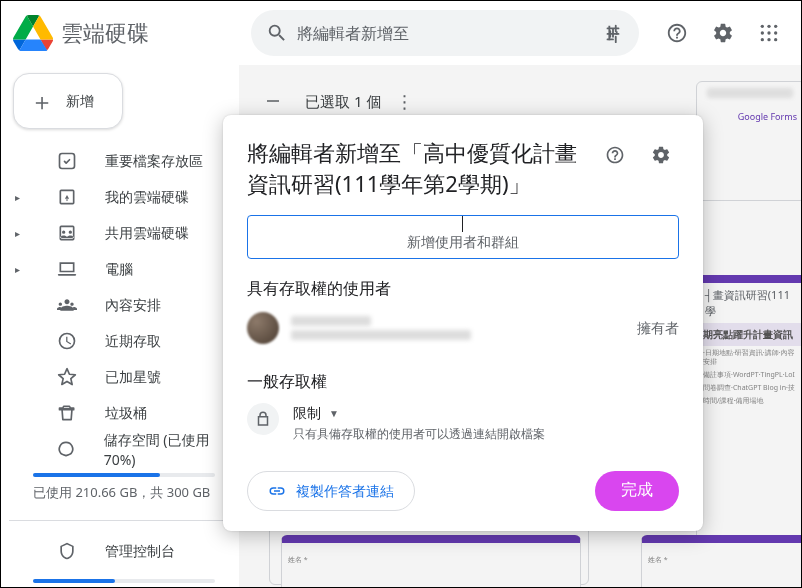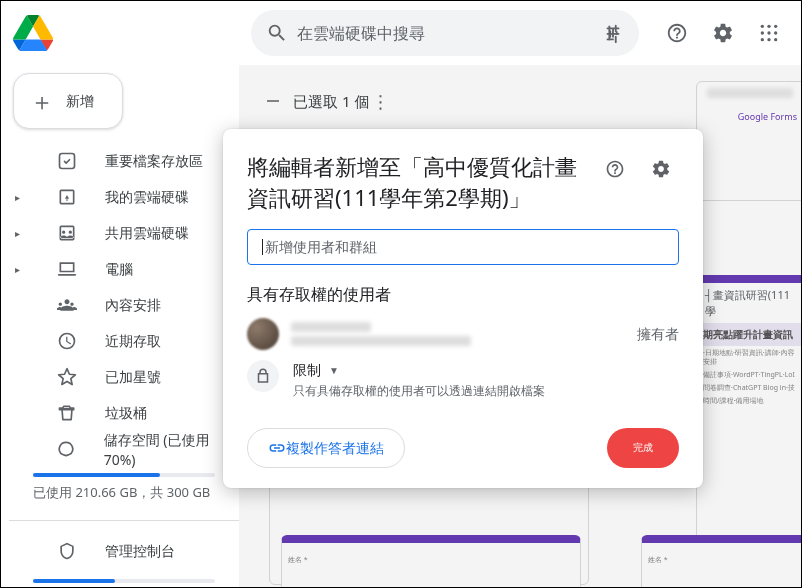--- a/index.html
+++ b/index.html
@@ -34,85 +34,86 @@
     .nav-item svg { width:20px; height:20px; fill:#5f6368; flex-shrink:0; }
     .storage-bar { margin: 6px 24px 0 24px; height:4px; background:#e8eaed; border-radius:2px; position:relative;}
     .storage-bar .fill { position:absolute; left:0; top:0; bottom:0; width:70%; background:#1a73e8; border-radius:2px;}
     .storage-text { font-size:13px; color:#5f6368; margin: 6px 24px 18px 24px; }
     .admin-divider { height:1px; background:#dadce0; margin: 0 0 12px 0;}
     .bottom-bar { margin: 10px 24px 0 24px; height:4px; background:#e8eaed; border-radius:2px; position:relative;}
     .bottom-bar .fill{ position:absolute;left:0;top:0;bottom:0;width:45%;background:#1a73e8;border-radius:2px;}
 
     
     .content { flex:1; background:#fff; padding: 12px 16px; position:relative;}
-    .selection-bar { display:flex; align-items:center; gap:2px; height:48px;}
+    .selection-bar { display:flex; align-items:center; gap:14px; height:48px;}
     .sel-x { width:36px; height:36px; display:flex; align-items:center;justify-content:center; border-radius:50%; cursor:pointer;}
     .sel-text { font-size:15px; color:#3c4043;}
     .three-dot {font-size:18px; color:#5f6368; cursor:pointer;}
     .bg-card { position:absolute; background:#fff; border:1px solid #dadce0; border-radius:6px;}
     .bg-card.purple { border-top: 8px solid #673ab7; }
     .bg1 { left: 30px; top: 70px; width: 320px; height: 450px; }
     .bg2 { right: -5px; top: 16px; width: 110px; height: 120px; }
     .bg3 { right: -5px; top: 210px; width: 110px; height: 350px; }
     .bg4 { left: 42px; top: 470px; width: 300px; height: 110px; }
     .bg5 { right: -5px; top: 470px; width: 165px; height: 110px; }
     .blurred-line{ height:10px; background:#e8e8e8; filter: blur(2px); border-radius:3px; margin: 6px 10px;}
     .forms-badge{ font-size:9px; color:#673ab7; text-align:right; padding:6px 8px;}
     .card-title{ font-size:11px; color:#5f6368; padding:4px 8px;}
     .card-sm-heading{font-size:10px; font-weight:bold;background:#ede7f6;padding:4px 6px;color:#555;}
     .tiny-text{ font-size:7px;color:#888;padding:2px 6px;line-height:1.3;}
 
     
     .scrim { position:absolute; inset:0; background: rgba(32,33,36,.05);}
     
-    .dialog { position:absolute; left: 222px; top: 128px; width: 480px; background:#fff; border-radius:8px; box-shadow: 0 4px 20px rgba(0,0,0,.25), 0 0 2px rgba(0,0,0,.15); padding: 22px 24px 20px; z-index: 50;}
+    .dialog { position:absolute; left: 222px; top: 114px; width: 480px; background:#fff; border-radius:8px; box-shadow: 0 4px 20px rgba(0,0,0,.25), 0 0 2px rgba(0,0,0,.15); padding: 22px 24px 20px; z-index: 50;}
     .dlg-head { display:flex; align-items:flex-start; gap: 10px;}
     .dlg-title { font-size: 22px; line-height:1.4; color:#202124; flex:1; padding-right:6px;}
     .dlg-head .icon-btn{ width:36px; height:36px;}
-    .add-input { margin-top: 16px; border: 1px solid #1a73e8; border-radius:4px; height:36px; display:flex; align-items:center; padding:0 14px; font-size:14px; color:#5f6368;}
+    .add-input { margin-top: 16px; border: 1px solid #1a73e8; border-radius:4px; height:44px; display:flex; align-items:center; padding:0 14px; font-size:14px; color:#5f6368;flex-direction:column;}
     .section-label { font-size:16px; color:#202124; margin-top: 18px;}
     .user-row { display:flex; align-items:center; margin-top:12px; gap:12px;}
     .avatar { width:32px; height:32px; border-radius:50%; background: radial-gradient(circle at 30% 30%, #8d7a6a, #4a3c31); filter: blur(1px);}
     .user-info { flex:1; }
     .user-info .ln{ height:10px; background:#ddd; border-radius:2px; filter:blur(2px); margin:4px 0; }
     .user-info .ln.a{width:80px;} .user-info .ln.b{width:180px;}
     .owner-text{ font-size:14px; color:#5f6368;}
     .access-row{ display:flex; align-items:flex-start; gap:14px; margin-top:10px;}
     .lock-circle{width:32px;height:32px;border-radius:50%;background:#f1f3f4;display:flex;align-items:center;justify-content:center;}
     .access-right{ flex:1;}
     .access-top{display:flex;align-items:center;gap:8px;font-size:14px;color:#202124;}
     .access-desc{ font-size:12px; color:#5f6368; margin-top:2px;}
     .dlg-footer{ display:flex; align-items:center; justify-content:space-between; margin-top: 28px;}
-    .copy-link{ display:flex; align-items:center; border:1px solid #dadce0; border-radius:20px; height:40px; padding: 0 20px; font-size:14px; color:#1a73e8; cursor:pointer;}
-    .done-btn{ background:#ef4444; color:#fff; border:none; border-radius:20px; height:40px; padding:0 26px; font-size:10px; cursor:pointer;}
+    .copy-link{ display:flex; align-items:center; gap:10px; border:1px solid #dadce0; border-radius:20px; height:40px; padding: 0 20px; font-size:14px; color:#1a73e8; cursor:pointer;}
+    .done-btn{ background:#d946ef; color:#fff; border:none; border-radius:20px; height:40px; padding:0 26px; font-size:16px; cursor:pointer;}
     .caret-down{font-size:10px;color:#5f6368;}
   </style>
 </head>
 <body>
 
 <div class="header">
   <div class="logo-block">
     <span class="drive-logo">
       <svg width="40" height="40" viewBox="0 0 87 78">
           <path fill="#0066da" d="M6.6 66.85l3.85 6.65c.8 1.4 1.95 2.5 3.3 3.3L27.5 53H0c0 1.55.4 3.1 1.2 4.5z"></path>
           <path fill="#00ac47" d="M43.65 25L29.9 1.2c-1.35.8-2.5 1.9-3.3 3.3l-25.4 44A9.06 9.06 0 000 53h27.5z"></path>
           <path fill="#ea4335" d="M73.55 76.8c1.35-.8 2.5-1.9 3.3-3.3l1.6-2.75 7.65-13.25c.8-1.4 1.2-2.95 1.2-4.5H59.8l5.85 11.5z"></path>
           <path fill="#00832d" d="M43.65 25L57.4 1.2C56.05.4 54.5 0 52.95 0h-18.6c-1.55 0-3.1.45-4.45 1.2z"></path>
           <path fill="#2684fc" d="M59.8 53H27.5L13.75 76.8c1.35.8 2.9 1.2 4.45 1.2h51.9c1.55 0 3.1-.45 4.45-1.2z"></path>
           <path fill="#ffba00" d="M73.4 26.5l-12.7-22c-.8-1.4-1.95-2.5-3.3-3.3L43.65 25 59.8 53h27.45c0-1.55-.4-3.1-1.2-4.5z"></path>
         </svg>
     </span>
+    <span class="app-title">雲端硬碟</span>
   </div>
   <div class="search-bar">
     <span class="icon-btn">
       <svg width="22" height="22" viewBox="0 0 24 24">
           <path d="M15.5 14h-.79l-.28-.27A6.471 6.471 0 0016 9.5 6.5 6.5 0 109.5 16c1.61 0 3.09-.59 4.23-1.57l.27.28v.79l5 4.99L20.49 19l-4.99-5zm-6 0C7.01 14 5 11.99 5 9.5S7.01 5 9.5 5 14 7.01 14 9.5 11.99 14 9.5 14z"></path>
         </svg>
     </span>
-    <span class="search-text">在雲端硬碟中搜尋</span>
+    <span class="search-text">將編輯者新增至</span>
     <span class="icon-btn">
       <svg width="22" height="22" viewBox="0 0 24 24">
           <path d="M7 11h10v2H7zm-3 4h16v2H4zm6-8h4v2h-4z" transform="rotate(90 12 12)"></path>
           <path d="M3 17h6v2H3zm12 0h6v2h-6zM3 5h6v2H3zm12 0h6v2h-6zM9 3h2v6H9zm4 12h2v6h-2zM9 9h2v6H9z" fill="none"></path>
           <path d="M4 18h4v-2H4v2zm0-5h7v-2H4v2zm0-5h10V6H4v2zm12 10h4v-2h-4v2zm-3-5h7v-2h-7v2zm3-5h4V6h-4v2z" fill="none"></path>
           <path d="M3 6h2v2H3zm16 0h2v2h-2zM3 16h2v2H3zm16 0h2v2h-2zM6 4h12v2H6zm0 14h12v2H6z" fill="none"></path>
           <path d="M21 8h-3V6h-2v2H8V6H6v2H3v2h3v2h2v-2h8v2h2v-2h3zm0 6h-8v-2h-2v2H3v2h8v2h2v-2h8z" fill="none"></path>
           <path d="M6 13h12M6 7h12M6 19h6" stroke="#5f6368" stroke-width="2" fill="none" stroke-linecap="round"></path>
           <path d="M15 4v6M9 10v6M15 16v6" stroke="#5f6368" stroke-width="2" fill="none" stroke-linecap="round"></path>
         </svg>
@@ -311,20 +312,21 @@
   <div class="section-label">具有存取權的使用者</div>
   <div class="user-row">
     <div class="avatar"></div>
     <div class="user-info">
       <div class="ln a"></div>
       <div class="ln b"></div>
     </div>
     <div class="owner-text">擁有者</div>
   </div>
 
+  <div class="section-label" style="margin-top:26px">一般存取權</div>
   <div class="access-row">
     <div class="lock-circle">
       <svg width="18" height="18" viewBox="0 0 24 24" fill="#5f6368">
           <path d="M17 8V7a5 5 0 00-10 0v1H5v13h14V8h-2zM9 7a3 3 0 016 0v1H9V7zm8 12H7V10h10v9z"></path>
         </svg>
     </div>
     <div class="access-right">
       <div class="access-top">
         <span>限制</span>
         <span class="caret-down">▼</span>

